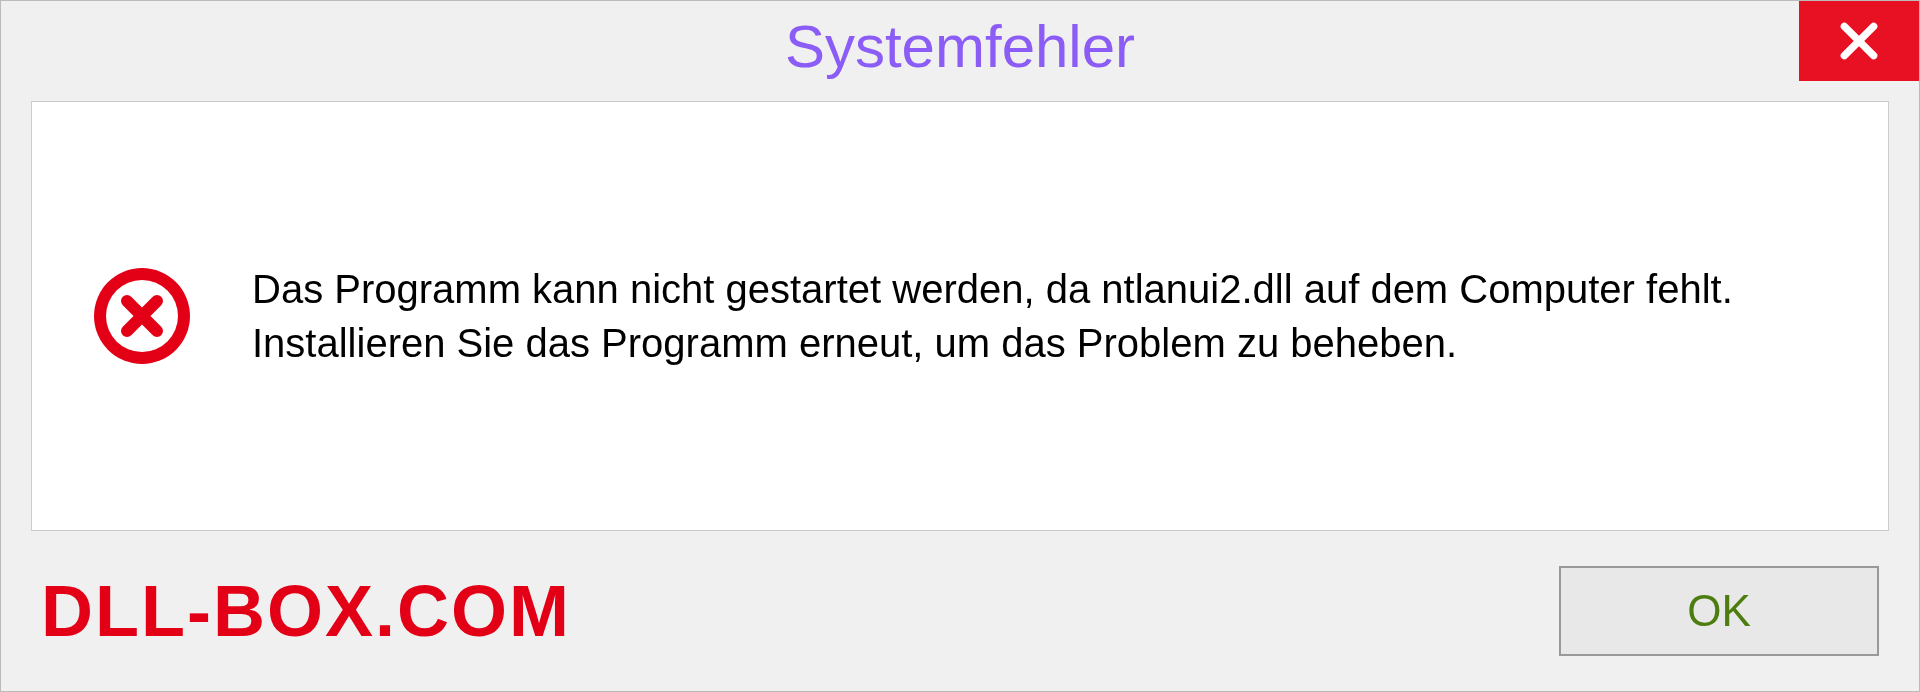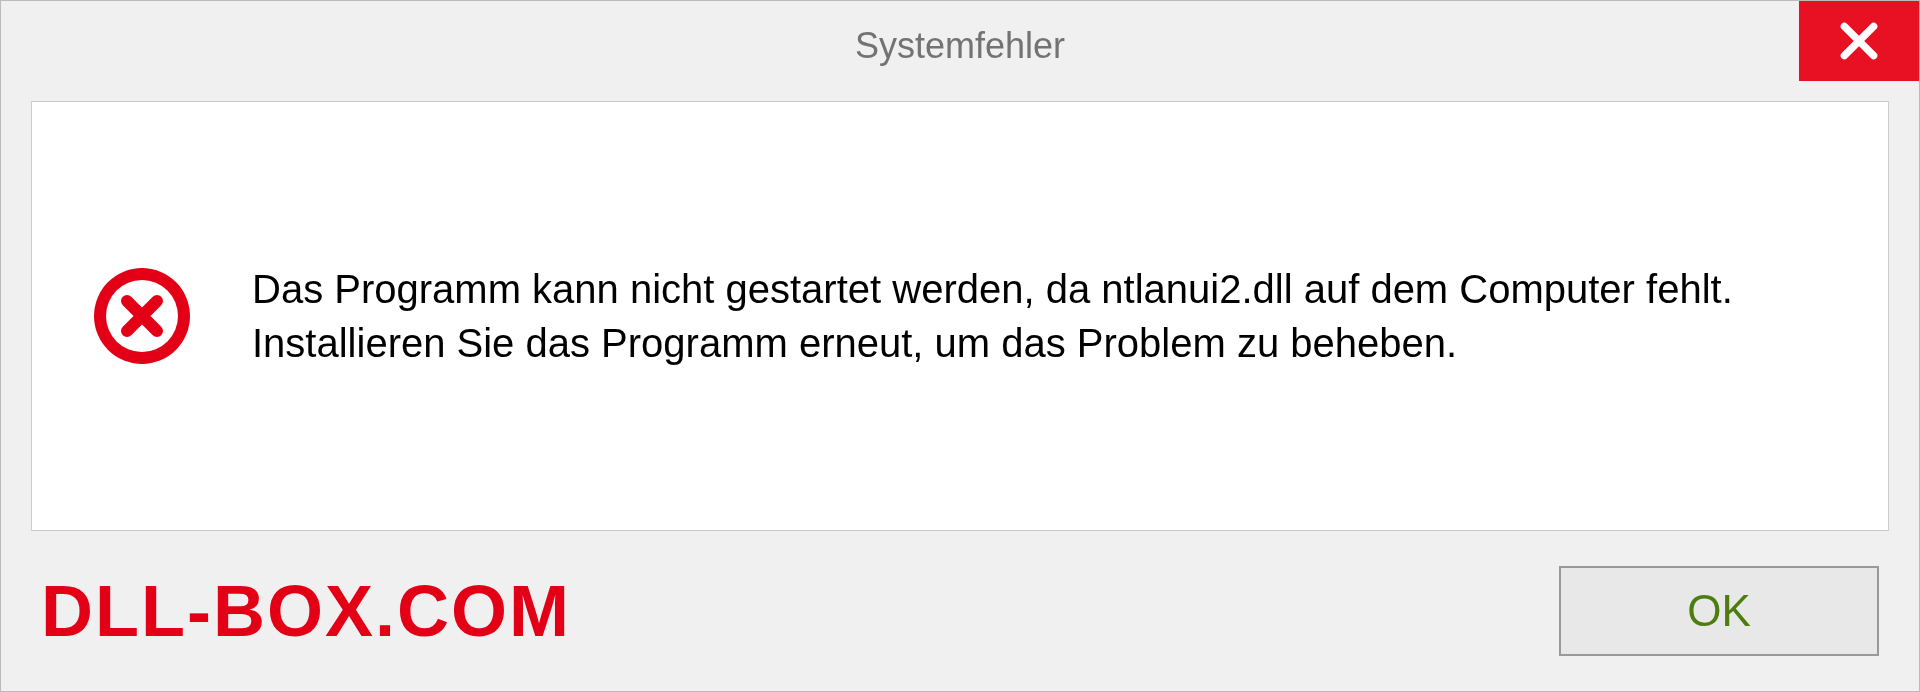--- a/index.html
+++ b/index.html
@@ -24,22 +24,22 @@
     }
     .titlebar {
       position: relative;
       height: 90px;
       display: flex;
       align-items: center;
       justify-content: center;
       background: #f0f0f0;
     }
     .titlebar-title {
-      font-size: 36px;
-      color: #737373;
+      font-size: 60px;
+      color: #8b5cf6;
       font-weight: 400;
     }
     .close-btn {
       position: absolute;
       top: 0;
       right: 0;
       width: 120px;
       height: 80px;
       background: #e81123;
       display: flex;

